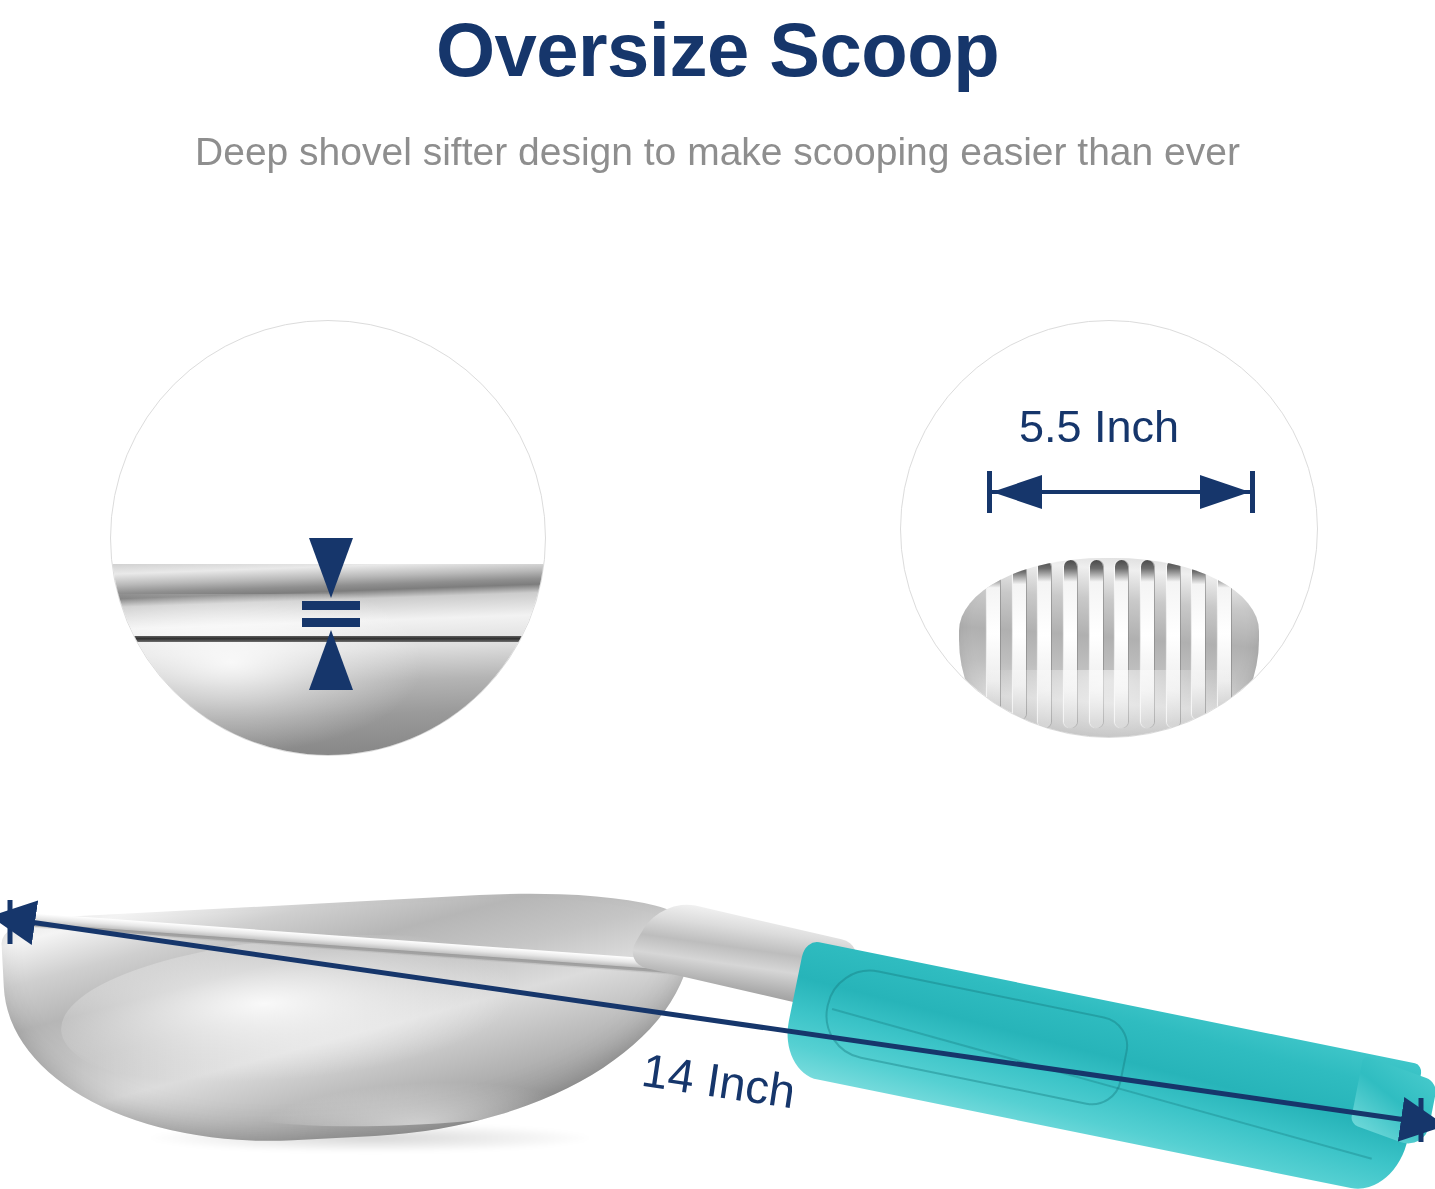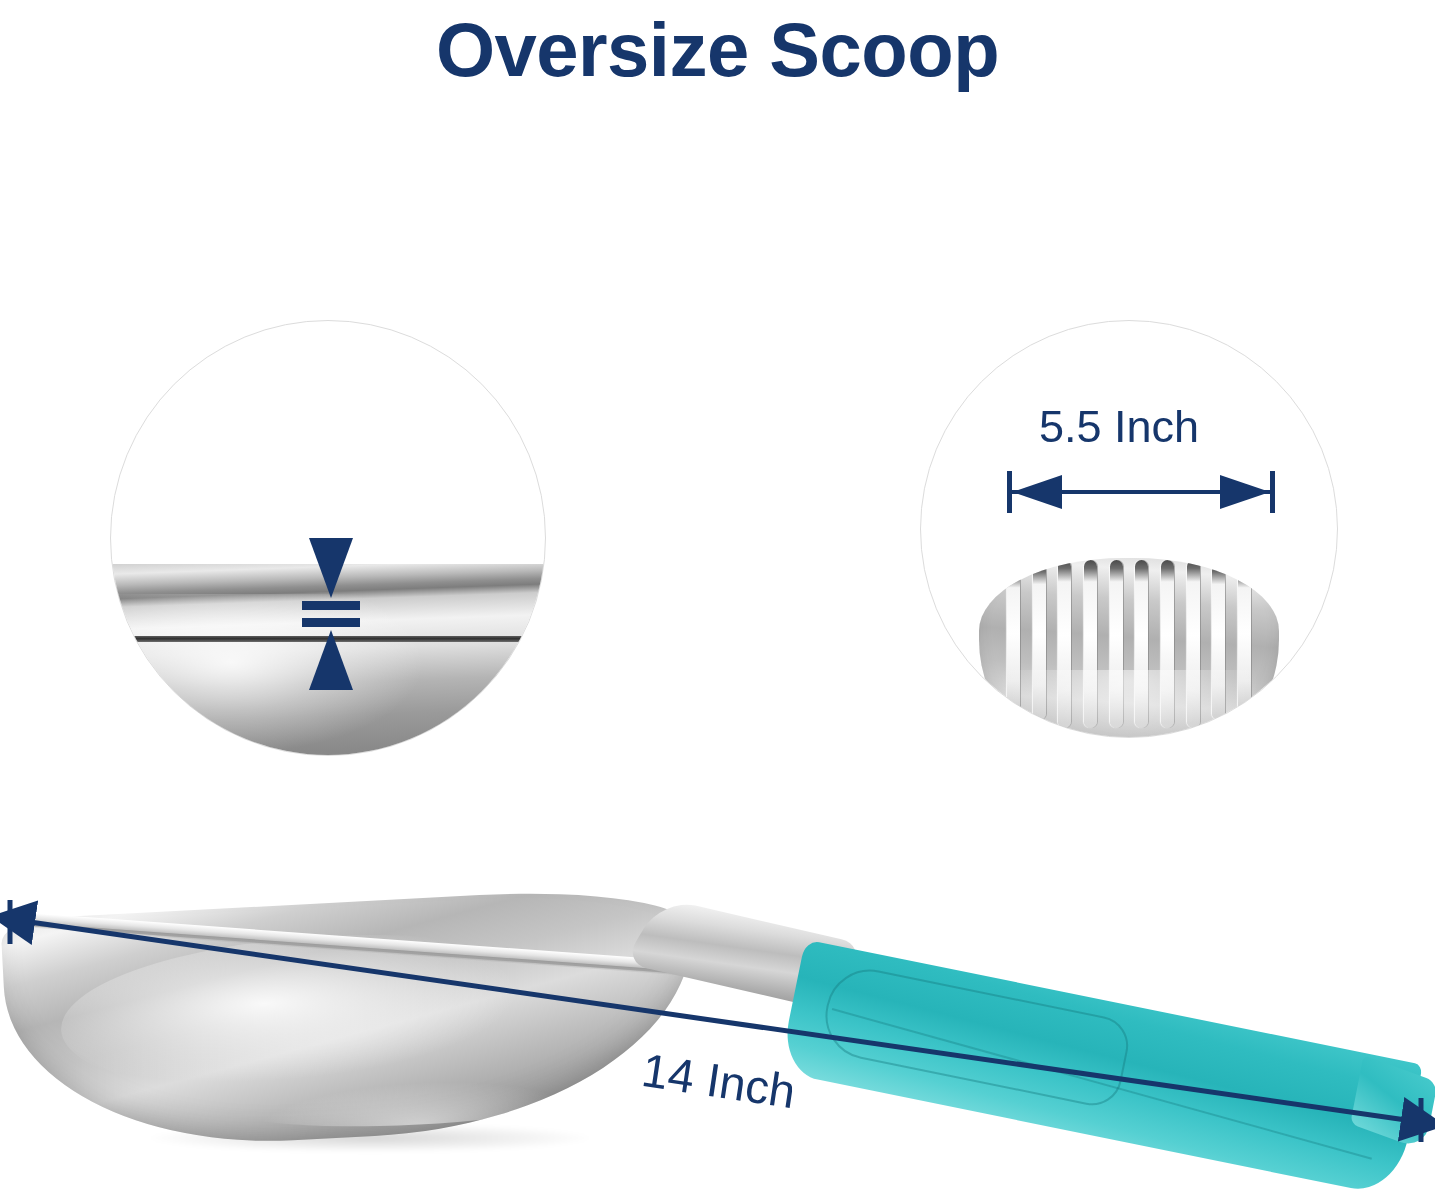--- a/index.html
+++ b/index.html
@@ -51,21 +51,21 @@
     overflow: hidden;
     box-sizing: border-box;
   }
   #circle-thickness {
     left: 110px;
     top: 320px;
     width: 436px;
     height: 436px;
   }
   #circle-width {
-    left: 920px;
+    left: 900px;
     top: 320px;
     width: 418px;
     height: 418px;
   }
 
   .circle-caption {
     position: absolute;
     color: #16366b;
     font-size: 45px;
     line-height: 1;
@@ -418,20 +418,21 @@
   }
 
   
   .sr-hidden { position: absolute; width: 1px; height: 1px; overflow: hidden; clip: rect(0 0 0 0); }
 </style>
 </head>
 <body>
 
 <div id="header-block">
   <h1 id="page-title">Oversize Scoop</h1>
+  <p id="page-subtitle">Deep shovel sifter design to make scooping easier than ever</p>
 </div>
 
 <div id="circle-thickness" class="feature-circle">
 
   <div id="scoop-edge-photo"></div>
 
   <div id="thickness-indicator">
     <div class="tri-down"></div>
     <div class="thick-bar" id="thick-bar-top"></div>
     <div class="thick-bar" id="thick-bar-bottom"></div>

